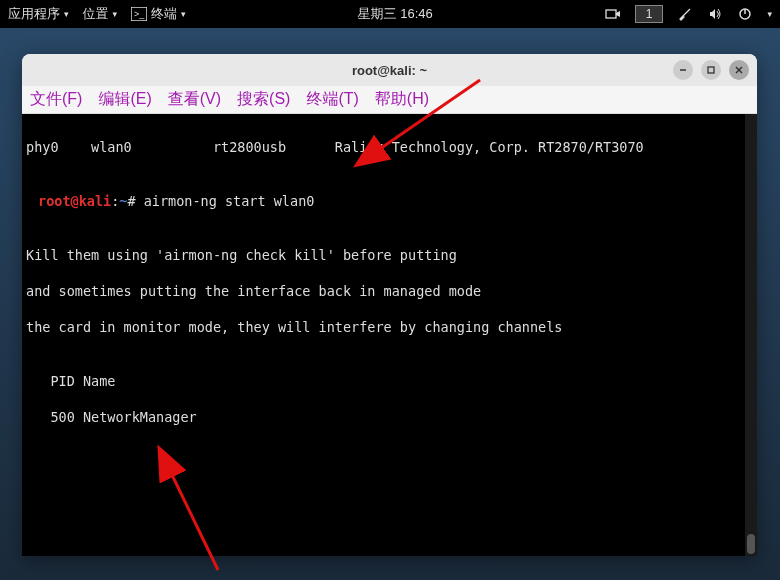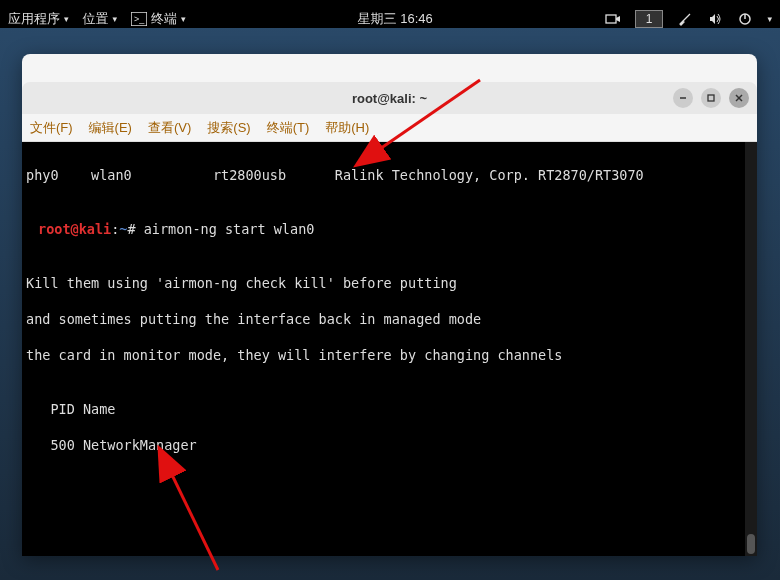--- a/index.html
+++ b/index.html
@@ -9,21 +9,21 @@
       background: linear-gradient(180deg, #2a4a6a 0%, #1a2a3a 100%);
       font-family: sans-serif;
       overflow: hidden;
       position: relative;
     }
     
     .top-panel {
       height: 28px;
       background: #000;
       display: flex;
-      align-items: flex-end;
+      align-items: center;
       color: #ddd;
       font-size: 13px;
       padding: 0 8px;
       justify-content: space-between;
     }
     .panel-left, .panel-right, .panel-center {
       display: flex;
       align-items: center;
       gap: 14px;
     }
@@ -67,21 +67,20 @@
       height: 32px;
       background: #e8e8e8;
       display: flex;
       align-items: center;
       justify-content: center;
       position: relative;
       border-radius: 8px 8px 0 0;
       font-size: 13px;
       color: #333;
       font-weight: bold;
-      margin-top: 28px;
     }
     .window-controls {
       position: absolute;
       right: 8px;
       display: flex;
       gap: 8px;
     }
     .win-btn {
       width: 20px;
       height: 20px;
@@ -95,22 +94,22 @@
       cursor: pointer;
     }
     .win-btn.close { background: #aaa; }
     .menubar {
       height: 28px;
       background: #f5f5f5;
       display: flex;
       align-items: center;
       padding: 0 8px;
       gap: 16px;
-      font-size: 13px;
-      color: #a16207;
+      font-size: 16px;
+      color: #a21caf;
       border-bottom: 1px solid #ddd;
     }
     .menu-item { cursor: pointer; }
     .terminal-body {
       flex: 1;
       background: #000;
       color: #ddd;
       font-family: "DejaVu Sans Mono", monospace;
       font-size: 13.5px;
       line-height: 18px;

